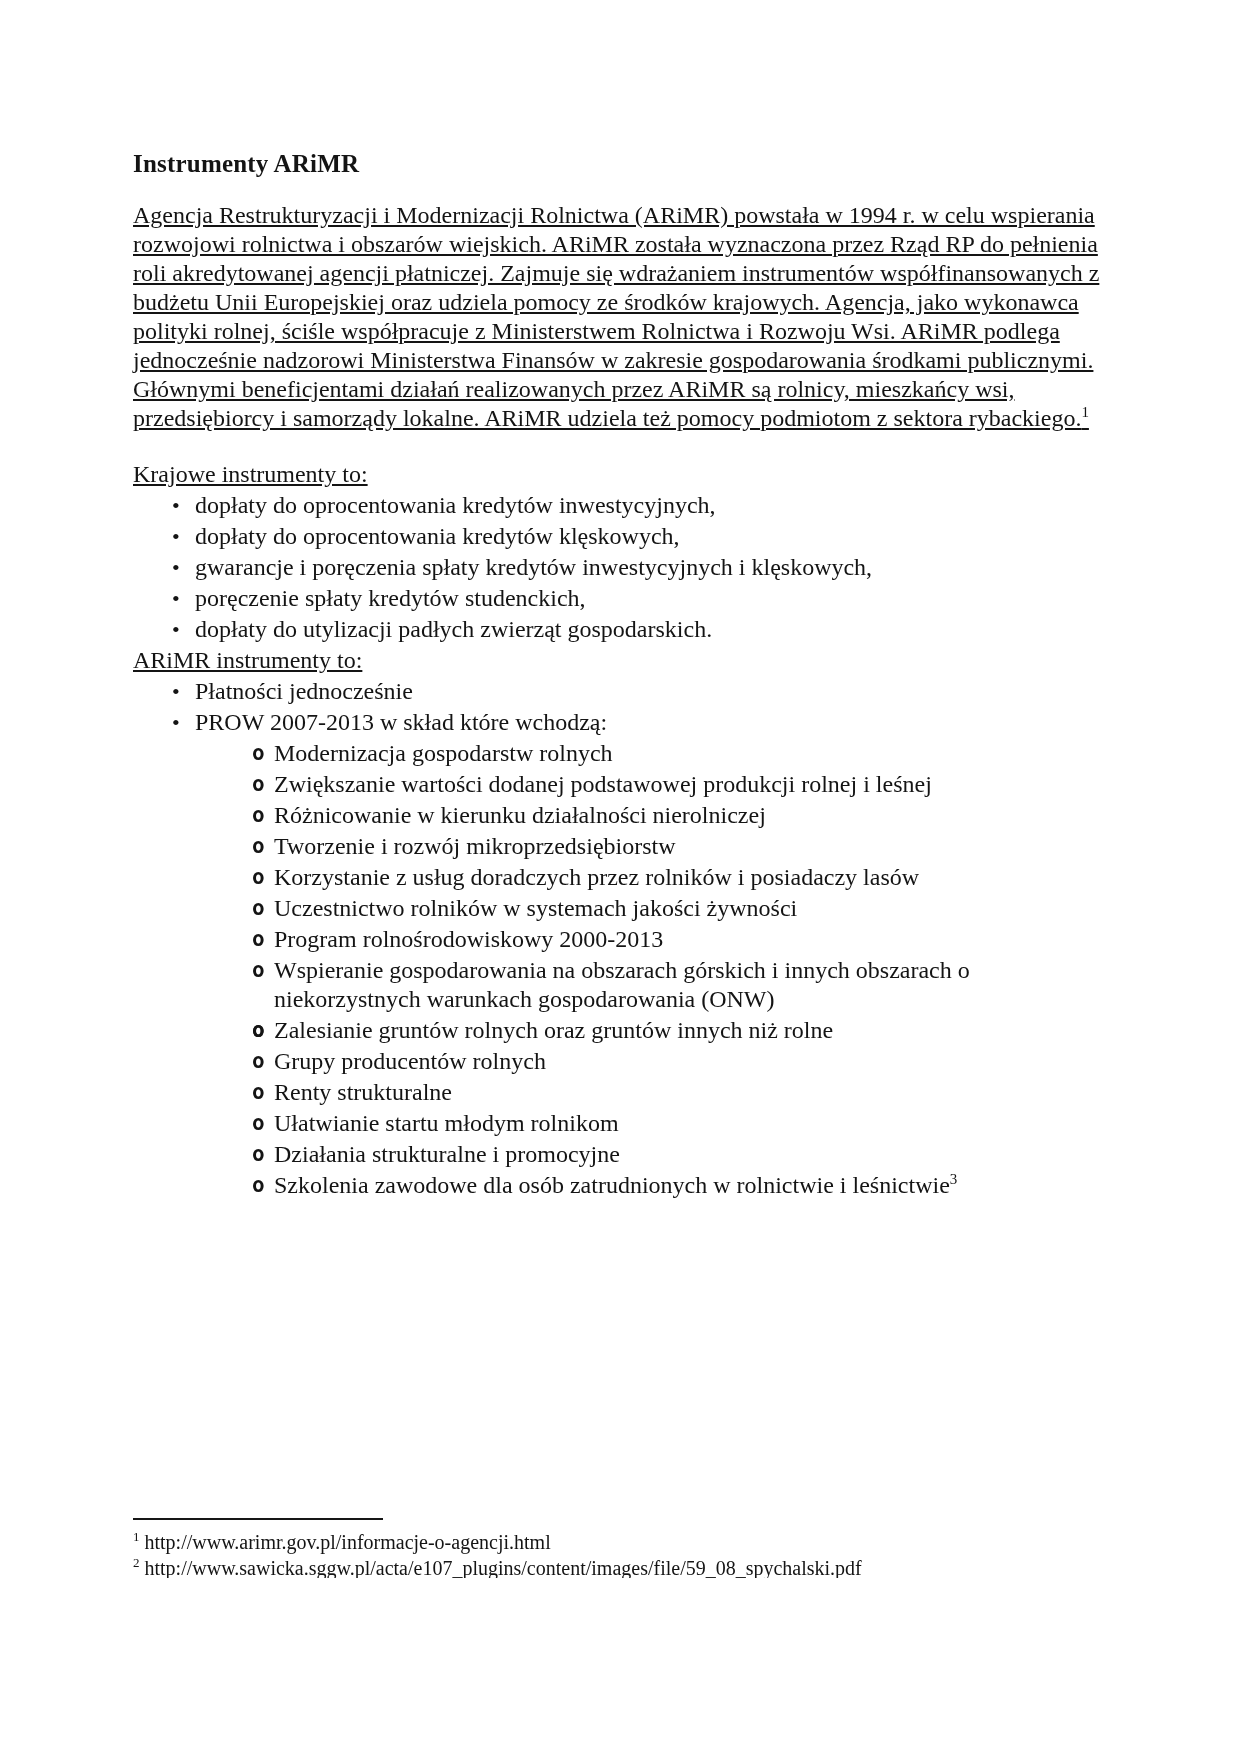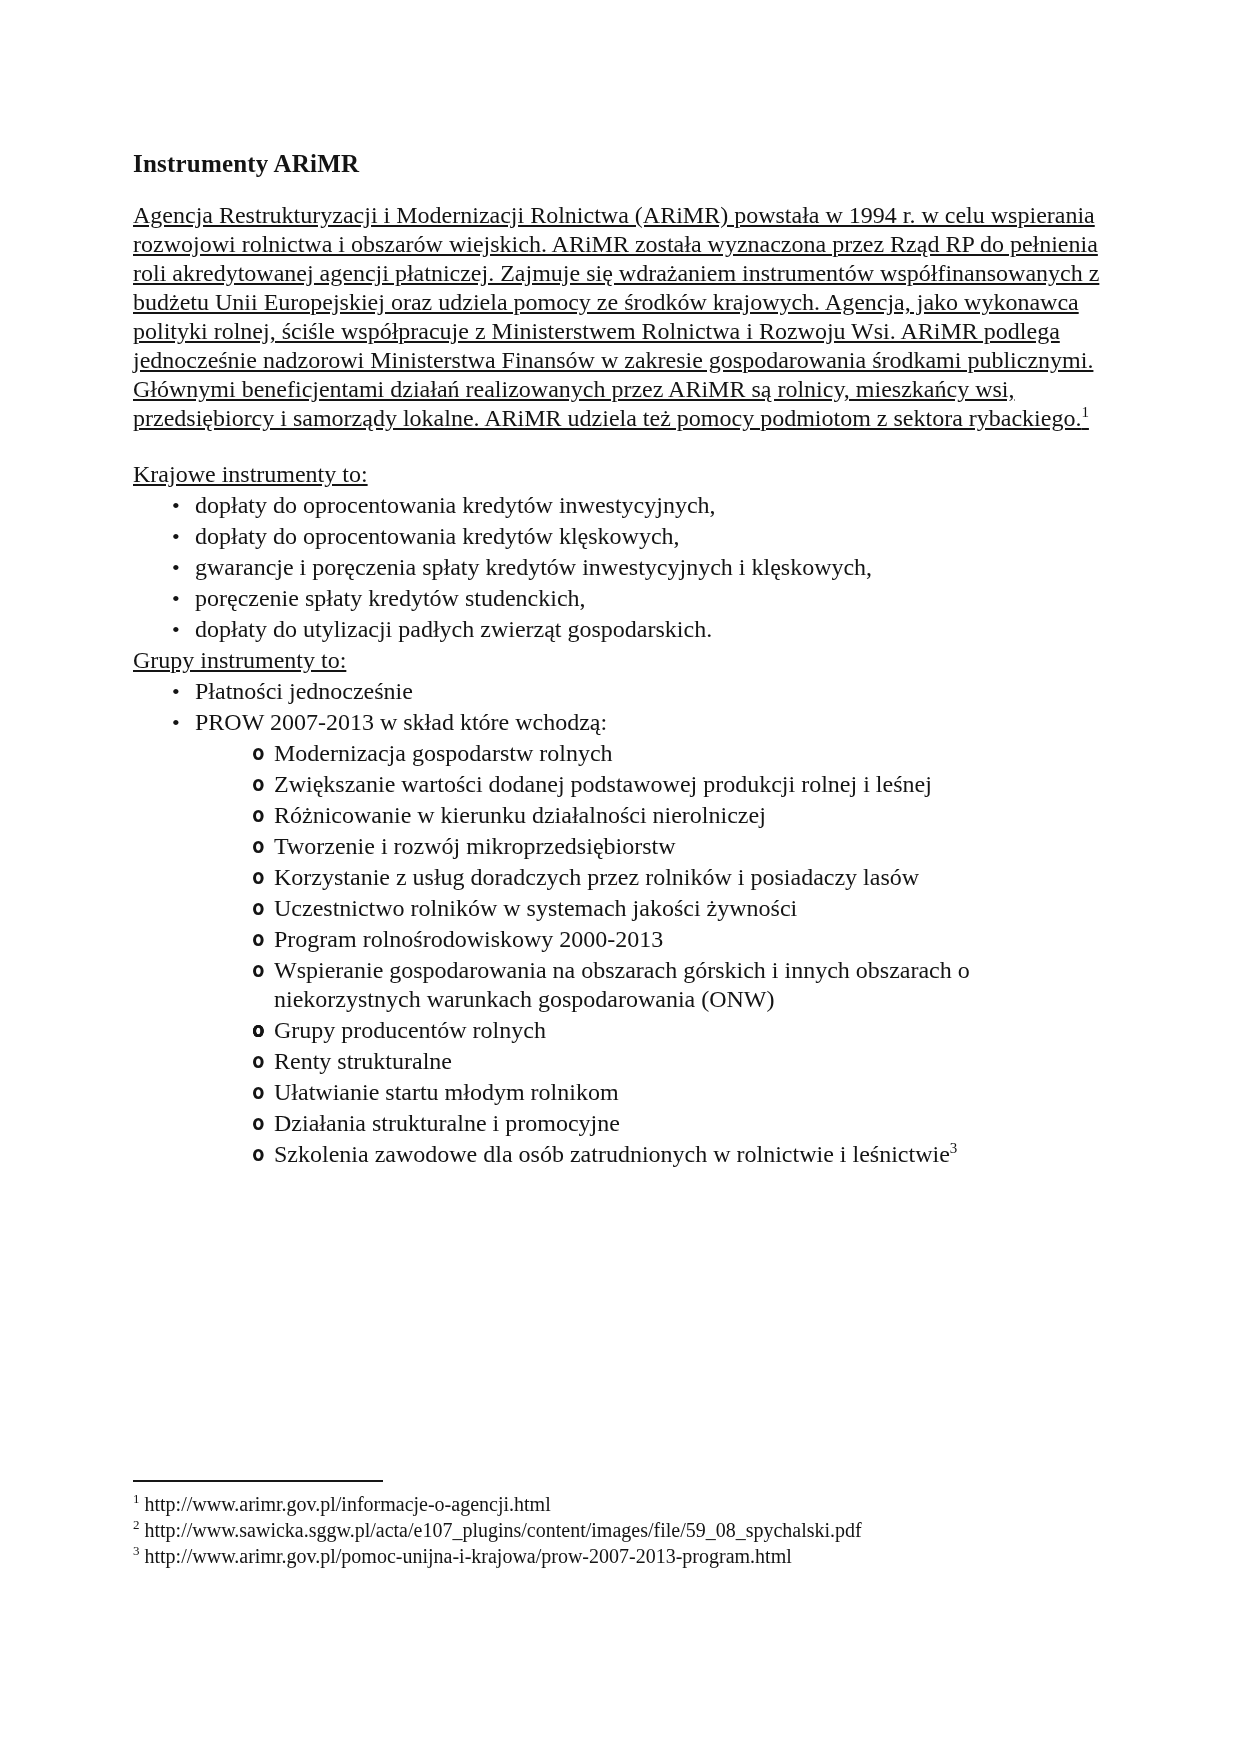--- a/index.html
+++ b/index.html
@@ -25,21 +25,21 @@
   .li { position:relative; margin:2px 0; font-size:24px; line-height:29px; }
   .l1 { padding-left:62px; }
   .l2 { padding-left:141px; }
   .m1 { position:absolute; left:39px; top:0; font-size:22px; }
   .m2 {
     position:absolute; left:119px; top:0;
     font-family:"DejaVu Sans Mono","Liberation Mono",monospace;
     font-size:21px; font-weight:600;
   }
   .fnref { font-size:15px; vertical-align:super; line-height:0; }
-  .footnotes { position:absolute; left:133px; top:1480px; }
+  .footnotes { position:absolute; left:133px; top:1518px; }
   .fnrule { width:250px; border-top:2px solid #161616; margin:0 0 9px 0; }
   .fn { font-size:20px; line-height:26px; white-space:nowrap; }
   .fn .fnmark { font-size:13px; vertical-align:super; line-height:0; margin-right:5px; }
 </style>
 </head>
 <body>
 
 <div class="page">
 
   <h1 class="title">Instrumenty ARiMR</h1>
@@ -52,35 +52,35 @@
   <p class="body">Krajowe instrumenty to:</p>
   <div class="list">
     <div class="li l1"><span class="m1">•</span><span>dopłaty do oprocentowania kredytów inwestycyjnych,</span></div>
     <div class="li l1"><span class="m1">•</span><span>dopłaty do oprocentowania kredytów klęskowych,</span></div>
     <div class="li l1"><span class="m1">•</span><span>gwarancje i poręczenia spłaty kredytów inwestycyjnych i klęskowych,</span></div>
     <div class="li l1"><span class="m1">•</span><span>poręczenie spłaty kredytów studenckich,</span></div>
     <div class="li l1"><span class="m1">•</span><span>dopłaty do utylizacji padłych zwierząt gospodarskich.</span></div>
   </div>
 
 
-  <p class="body">Grupy instrumenty to:</p>
+  <p class="body">ARiMR instrumenty to:</p>
   <div class="list">
     <div class="li l1"><span class="m1">•</span><span>Płatności jednocześnie</span></div>
     <div class="li l1"><span class="m1">•</span><span>PROW 2007-2013 w skład które wchodzą:</span></div>
 
     <div class="li l2"><span class="m2">o</span><span>Modernizacja gospodarstw rolnych</span></div>
     <div class="li l2"><span class="m2">o</span><span>Zwiększanie wartości dodanej podstawowej produkcji rolnej i leśnej</span></div>
     <div class="li l2"><span class="m2">o</span><span>Różnicowanie w kierunku działalności nierolniczej</span></div>
     <div class="li l2"><span class="m2">o</span><span>Tworzenie i rozwój mikroprzedsiębiorstw</span></div>
     <div class="li l2"><span class="m2">o</span><span>Korzystanie z usług doradczych przez rolników i posiadaczy lasów</span></div>
     <div class="li l2"><span class="m2">o</span><span>Uczestnictwo rolników w systemach jakości żywności</span></div>
     <div class="li l2"><span class="m2">o</span><span>Program rolnośrodowiskowy 2000-2013</span></div>
     <div class="li l2"><span class="m2">o</span><span>Wspieranie gospodarowania na obszarach górskich i innych obszarach o niekorzystnych warunkach gospodarowania (ONW)</span></div>
     <div class="li l2"><span class="m2">o</span></div>
-    <div class="li l2"><span class="m2">o</span></div>
+    <div class="li l2"><span class="m2">o</span><span>Zalesianie gruntów rolnych oraz gruntów innych niż rolne</span></div>
     <div class="li l2"><span class="m2">o</span><span>Grupy producentów rolnych</span></div>
     <div class="li l2"><span class="m2">o</span><span>Renty strukturalne</span></div>
     <div class="li l2"><span class="m2">o</span><span>Ułatwianie startu młodym rolnikom</span></div>
     <div class="li l2"><span class="m2">o</span><span>Działania strukturalne i promocyjne</span></div>
     <div class="li l2"><span class="m2">o</span><span>Szkolenia zawodowe dla osób zatrudnionych w rolnictwie i leśnictwie</span><sup class="fnref">3</sup></div>
   </div>
 
   <div class="footnotes">
     <div class="fnrule"></div>
     <div class="fn"><sup class="fnmark">1</sup><span class="fnurl">http://www.arimr.gov.pl/informacje-o-agencji.html</span></div>

